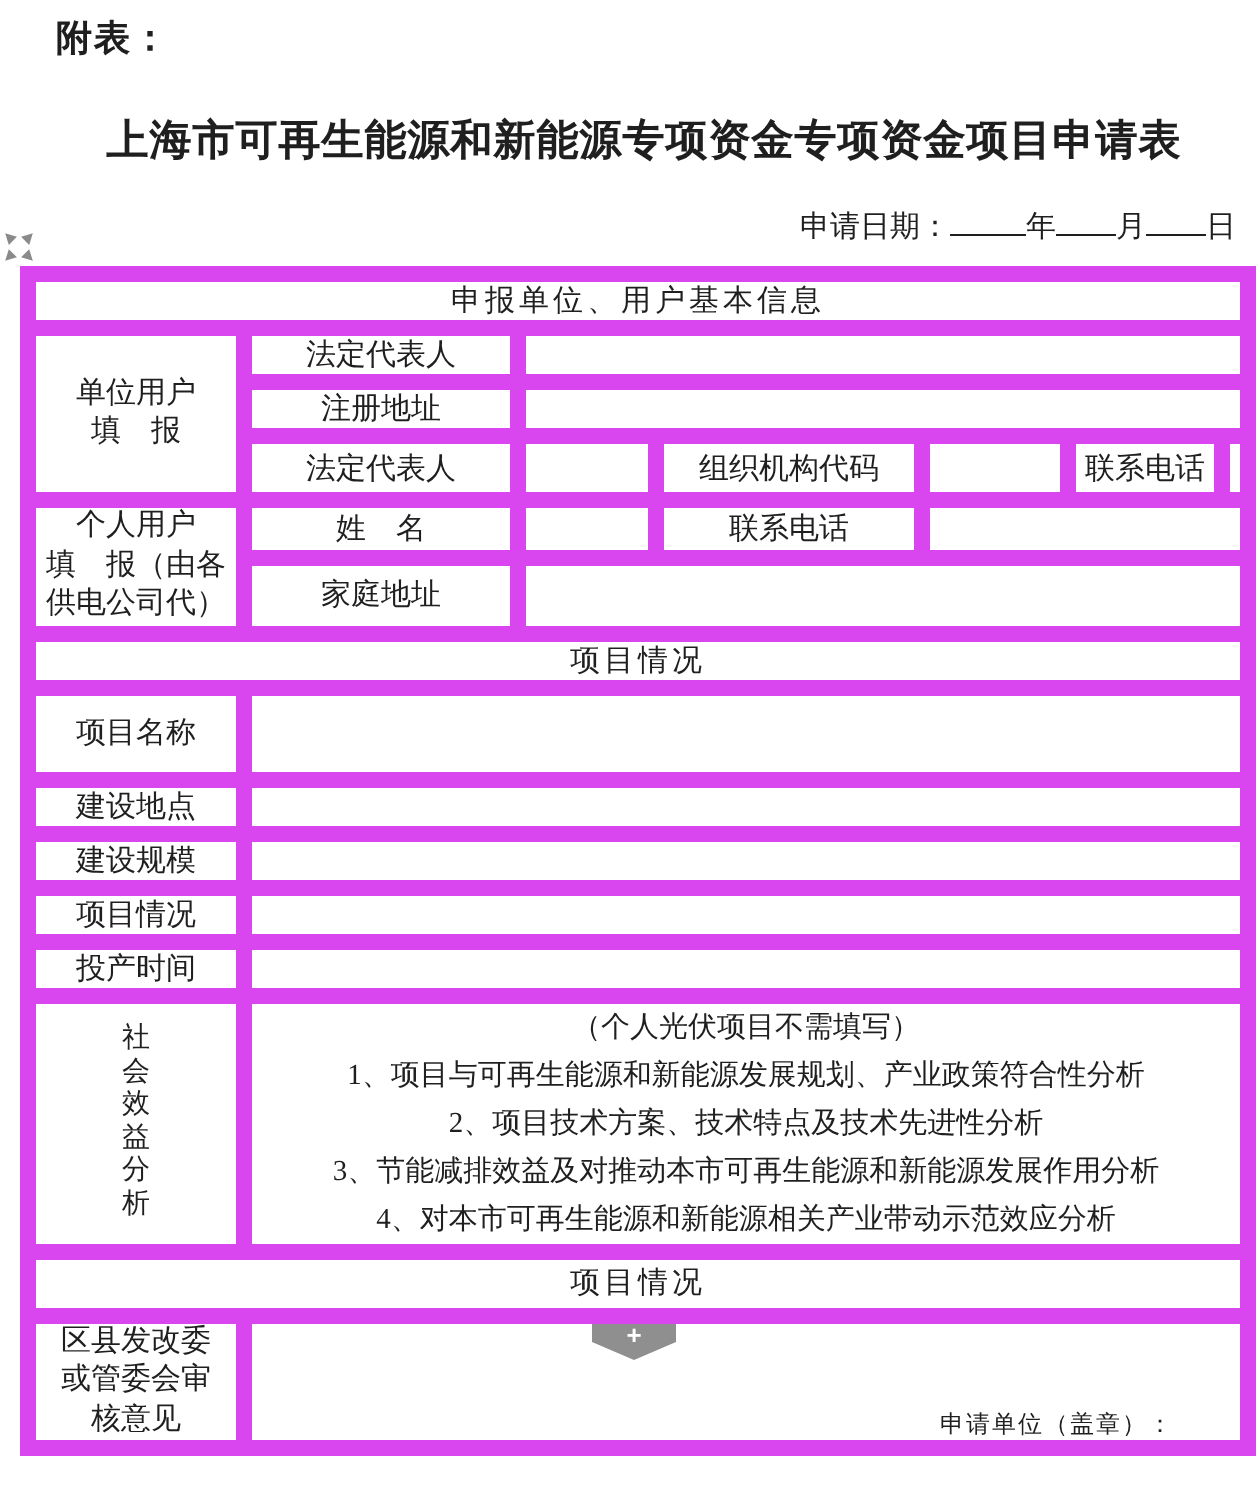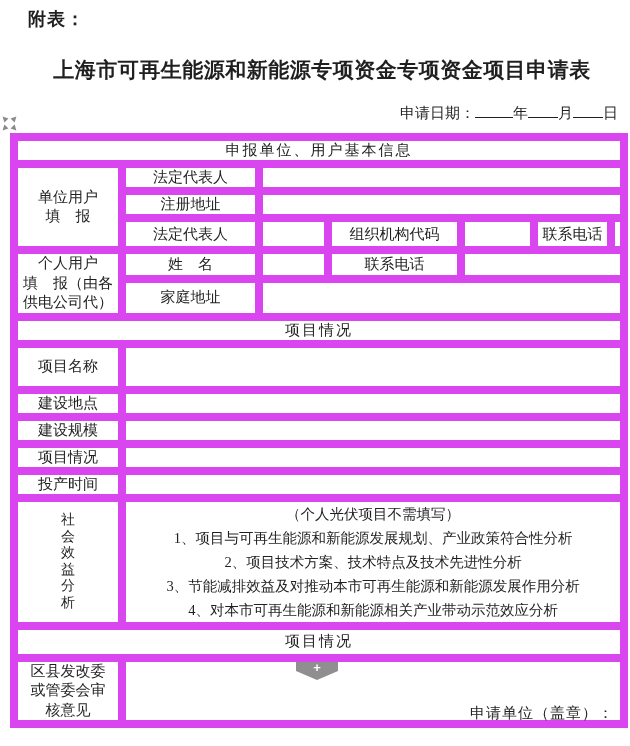--- a/index.html
+++ b/index.html
@@ -32,21 +32,21 @@
   td.social-content div{font-size:14.5px;line-height:24px;white-space:nowrap;}
   td.review-label{font-size:15px;}
 
   .expand-btn{
     position:absolute;left:296px;top:662px;width:42px;height:18px;
     background:#8f8f8f;color:#ffffff;
     clip-path:polygon(0 0,100% 0,100% 50%,50% 100%,0 50%);
     text-align:center;font-size:13px;font-weight:bold;line-height:12px;
     font-family:"Liberation Sans","DejaVu Sans",sans-serif;cursor:pointer;
   }
-  .seal{position:absolute;left:470px;top:704px;font-size:15px;letter-spacing:1px;}
+  .seal{position:absolute;left:470px;top:704px;font-size:12px;letter-spacing:1px;}
 </style>
 </head>
 <body>
 
 <div class="attachment">附表：</div>
 
 <div class="title">上海市可再生能源和新能源专项资金专项资金项目申请表</div>
 
 <div class="dateline"><span>申请日期：</span><span class="blank y"></span><span>年</span><span class="blank m"></span><span>月</span><span class="blank d"></span><span>日</span></div>
 

